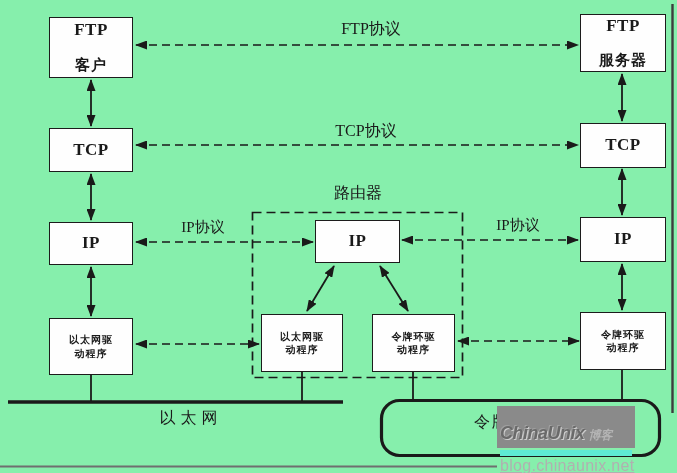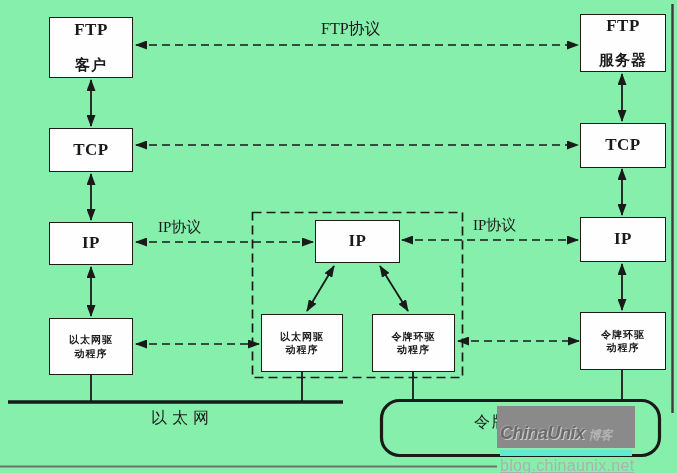--- a/index.html
+++ b/index.html
@@ -27,20 +27,21 @@
     line-height: 1.32;
     box-sizing: border-box;
   }
   .box .ln { display: block; }
   .latin { font-size: 17px; letter-spacing: 0.5px; }
   .cjk   { font-size: 15px; letter-spacing: 1px; margin-top: 14px; }
   .cjk2  { font-size: 10px; letter-spacing: 1px; }
   .lbl {
     position: absolute;
     z-index: 3;
+    text-align: center;
     font-size: 15px;
     white-space: nowrap;
   }
   .lbl-big { font-size: 16px; }
   #watermark {
     position: absolute;
     left: 497px; top: 406px;
     width: 138px; height: 42px;
     z-index: 10;
     background: #8a8a8a;
@@ -156,20 +157,22 @@
   </div>
   <div class="box" style="left:580px; top:217px; width:86px; height:45px;">
     <span class="ln latin">IP</span>
   </div>
   <div class="box" style="left:580px; top:312px; width:86px; height:58px;">
     <span class="ln cjk2">令牌环驱</span>
     <span class="ln cjk2">动程序</span>
   </div>
 
   <div class="lbl lbl-big" style="left:321px; top:19px;  width:100px;">FTP协议</div>
+  <div class="lbl lbl-big" style="left:316px; top:121px; width:100px;">TCP协议</div>
+  <div class="lbl lbl-big" style="left:308px; top:183px; width:100px;">路由器</div>
   <div class="lbl" style="left:158px; top:218px; width:90px;">IP协议</div>
   <div class="lbl" style="left:473px; top:216px; width:90px;">IP协议</div>
   <div class="lbl lbl-big" style="left:151px; top:408px; width:80px; letter-spacing:5px;">以太网</div>
   <div class="lbl lbl-big" style="left:474px; top:412px; width:60px; text-align:left; letter-spacing:2px;">令牌环</div>
 
   <div id="watermark">
     <div id="wm-row1">
       <span id="wm-brand">ChinaUnix</span>
       <span id="wm-suffix">博客</span>
     </div>

